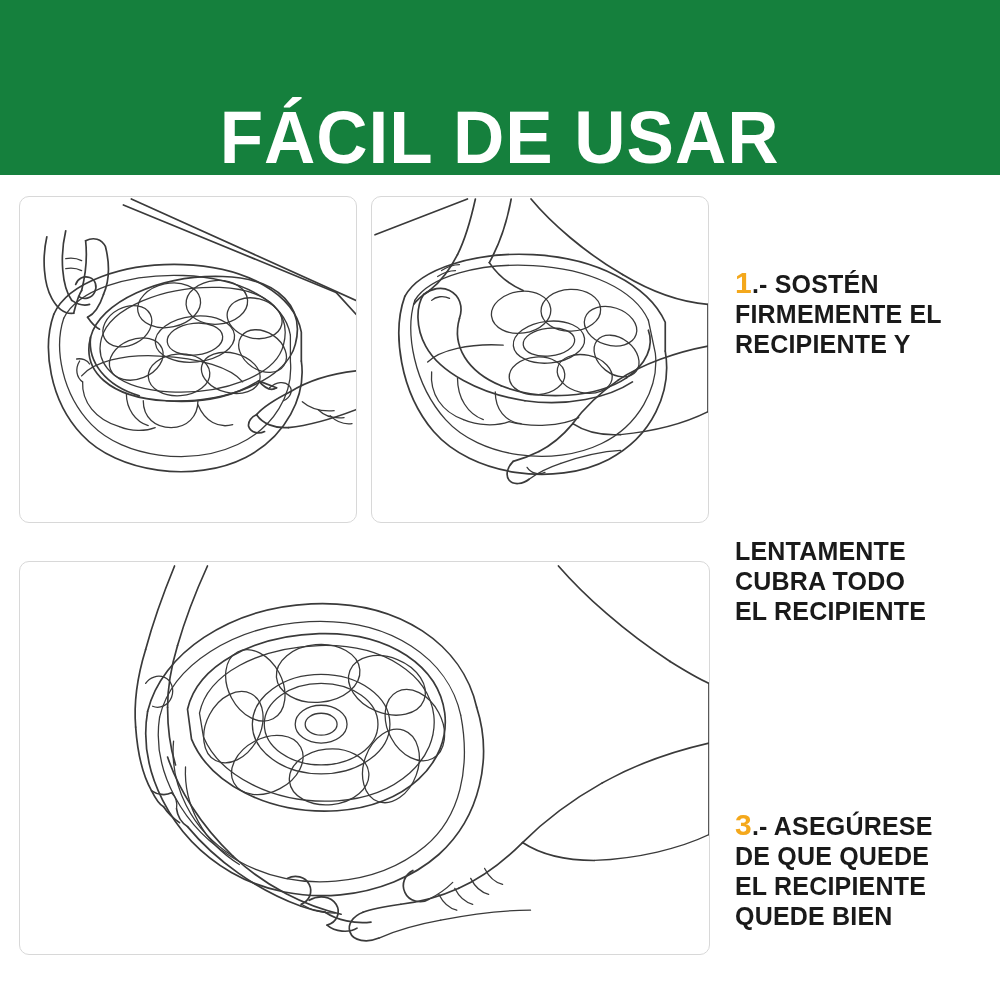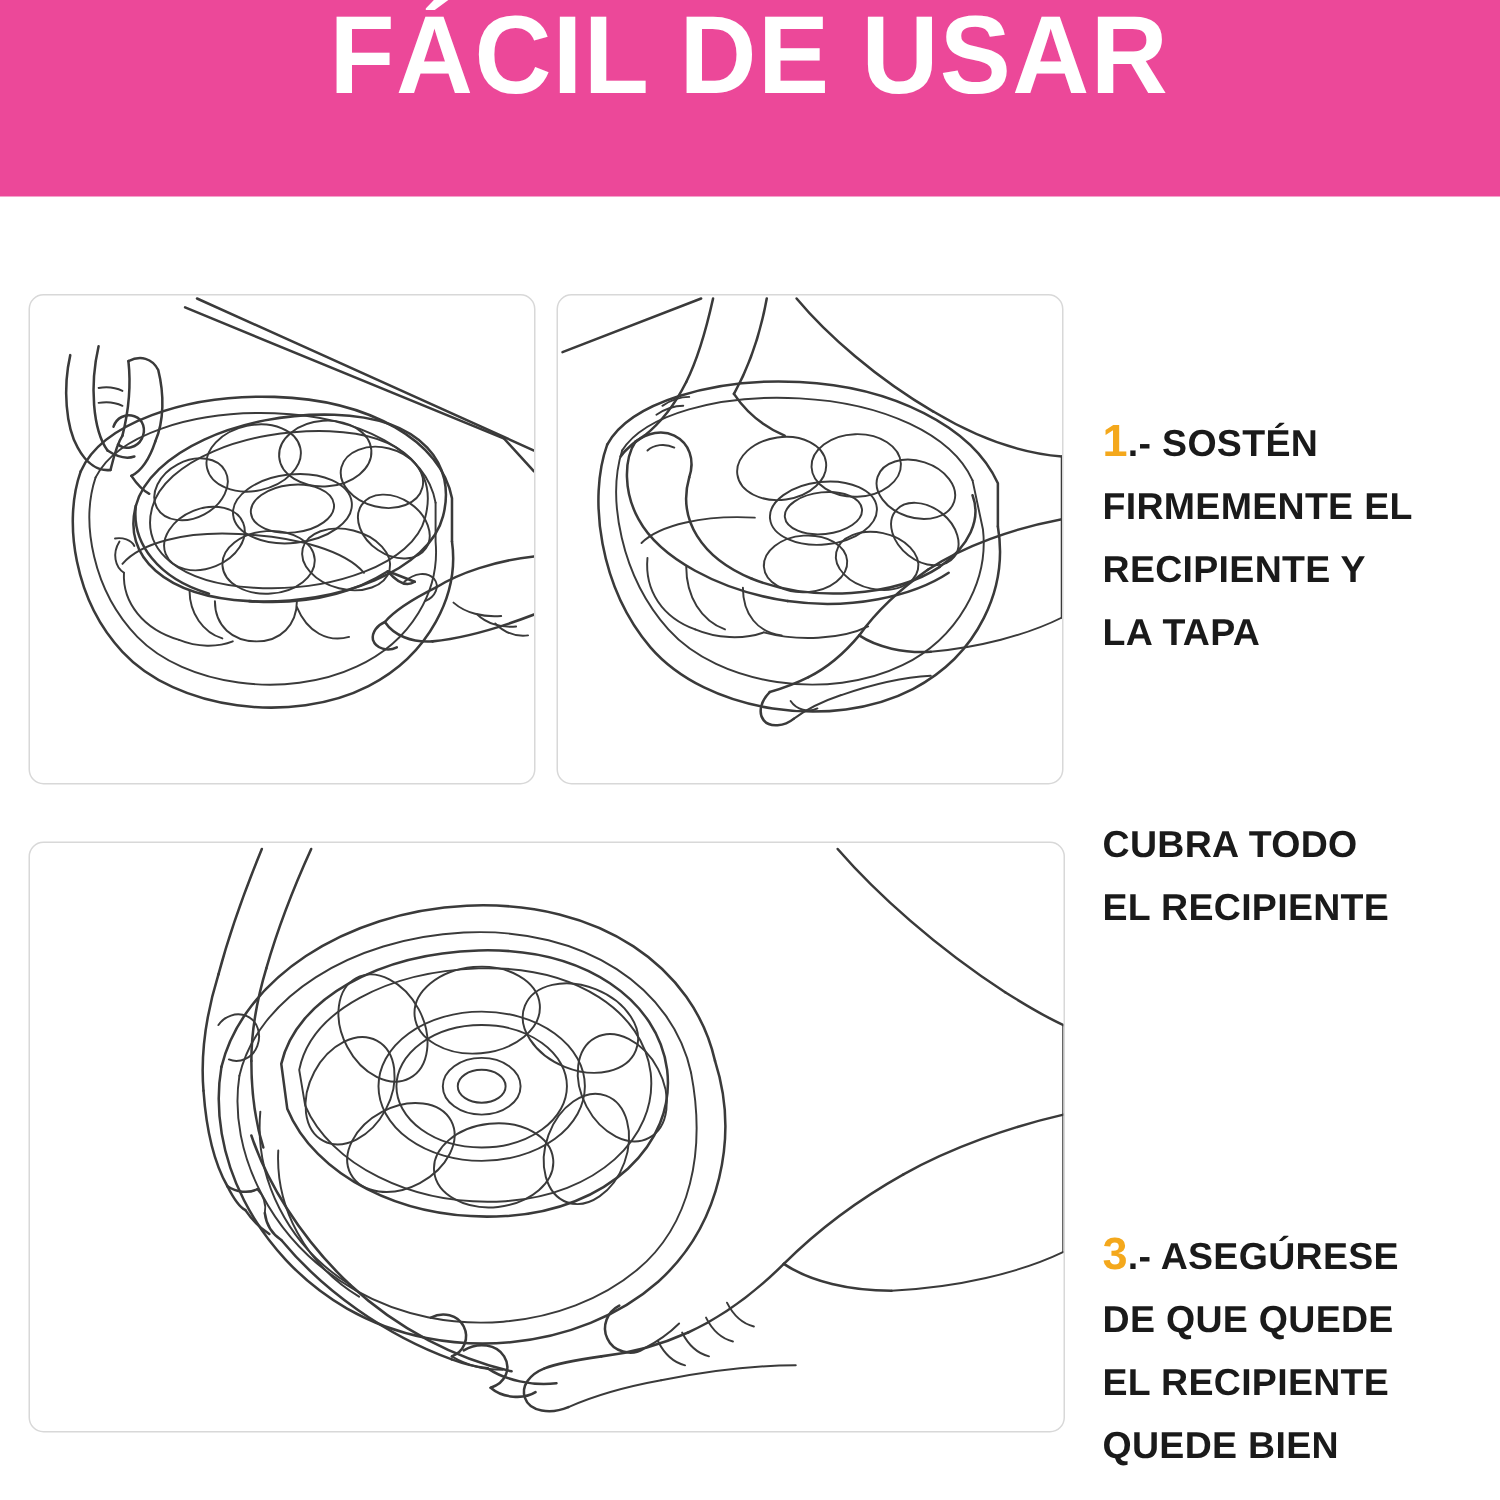--- a/index.html
+++ b/index.html
@@ -14,24 +14,24 @@
     overflow: hidden;
     position: relative;
   }
 
   
   #header-band {
     position: absolute;
     left: 0;
     top: 0;
     width: 1000px;
-    height: 131px;
-    background: #ec4899;
+    height: 175px;
+    background: #15803d;
     display: flex;
-    align-items: flex-start;
+    align-items: flex-end;
     justify-content: center;
   }
   #header-title {
     color: #ffffff;
     font-family: "Liberation Sans", sans-serif;
     font-weight: bold;
     font-size: 74px;
     letter-spacing: 1px;
     line-height: 1;
     white-space: nowrap;
@@ -85,21 +85,20 @@
   #step-3 { top: 614px; }
 
   .step-line {
     color: #1a1a1a;
     font-family: "Liberation Sans", sans-serif;
     font-weight: bold;
     font-size: 25px;
     line-height: 30px;
     letter-spacing: 0.2px;
     white-space: nowrap;
-    margin-top: 12px;
   }
   .step-number {
     color: #f4a81c;
     font-family: "Liberation Sans", sans-serif;
     font-weight: bold;
     font-size: 30px;
   }
   .step-dash {
     color: #1a1a1a;
   }
@@ -306,24 +305,24 @@
     <path class="ink-thin" d="M282 344 C292 350 304 353 316 353"></path>
   </svg>
 </div>
 
 <div id="steps-column">
 
   <div class="step" id="step-1">
     <div class="step-line"><span class="step-number">1</span><span class="step-dash">.-</span> <span>SOSTÉN</span></div>
     <div class="step-line">FIRMEMENTE EL</div>
     <div class="step-line">RECIPIENTE Y</div>
-    <div class="step-line">LA TAPA</div>
   </div>
 
   <div class="step" id="step-2">
+    <div class="step-line">LENTAMENTE</div>
     <div class="step-line">CUBRA TODO</div>
     <div class="step-line">EL RECIPIENTE</div>
   </div>
 
   <div class="step" id="step-3">
     <div class="step-line"><span class="step-number">3</span><span class="step-dash">.-</span> <span>ASEGÚRESE</span></div>
     <div class="step-line">DE QUE QUEDE</div>
     <div class="step-line">EL RECIPIENTE</div>
     <div class="step-line">QUEDE BIEN</div>
   </div>

